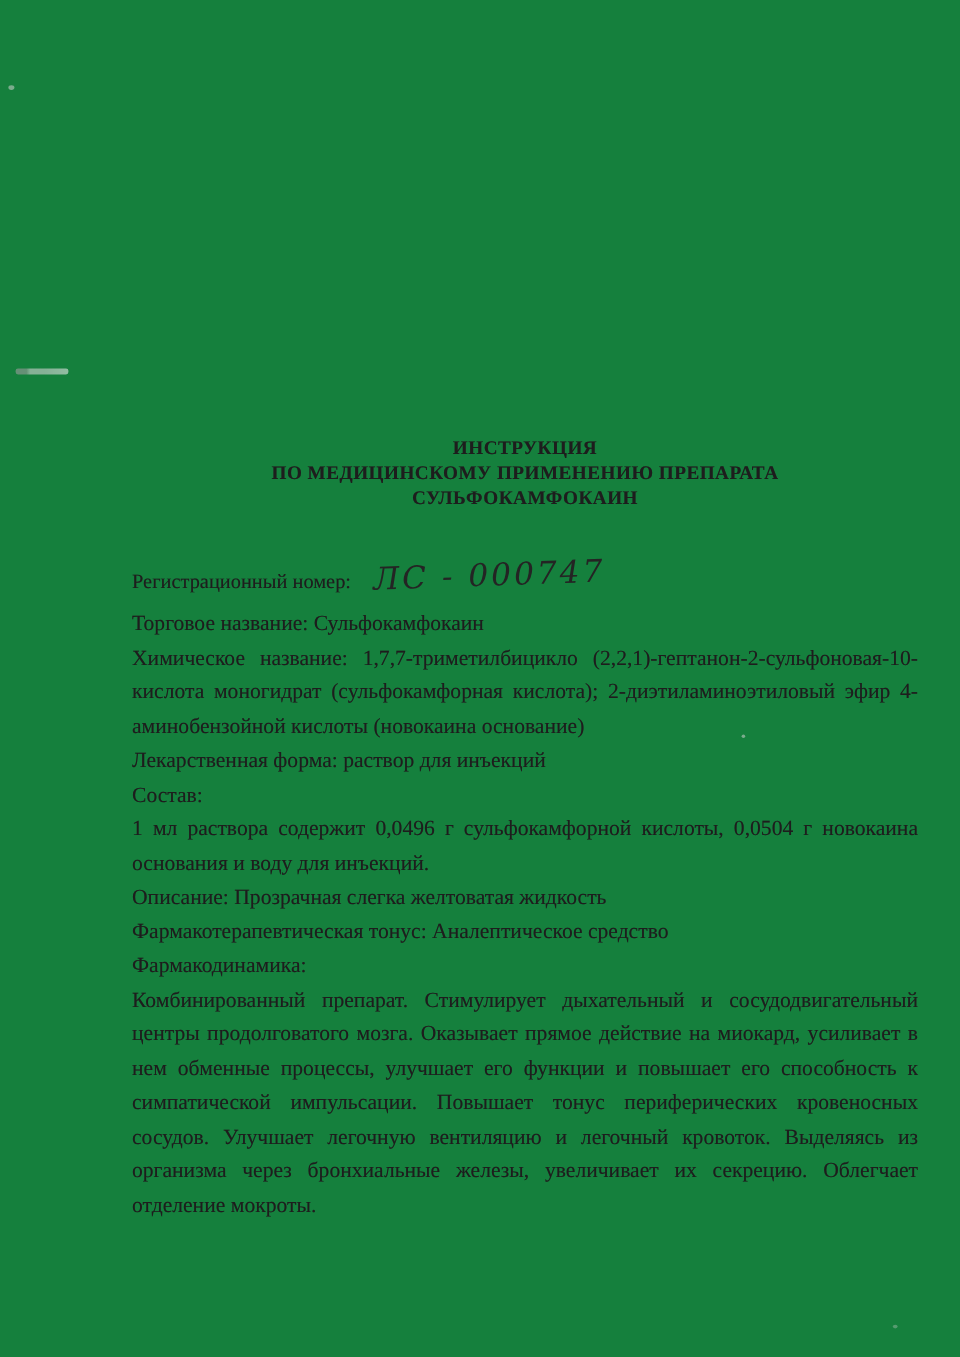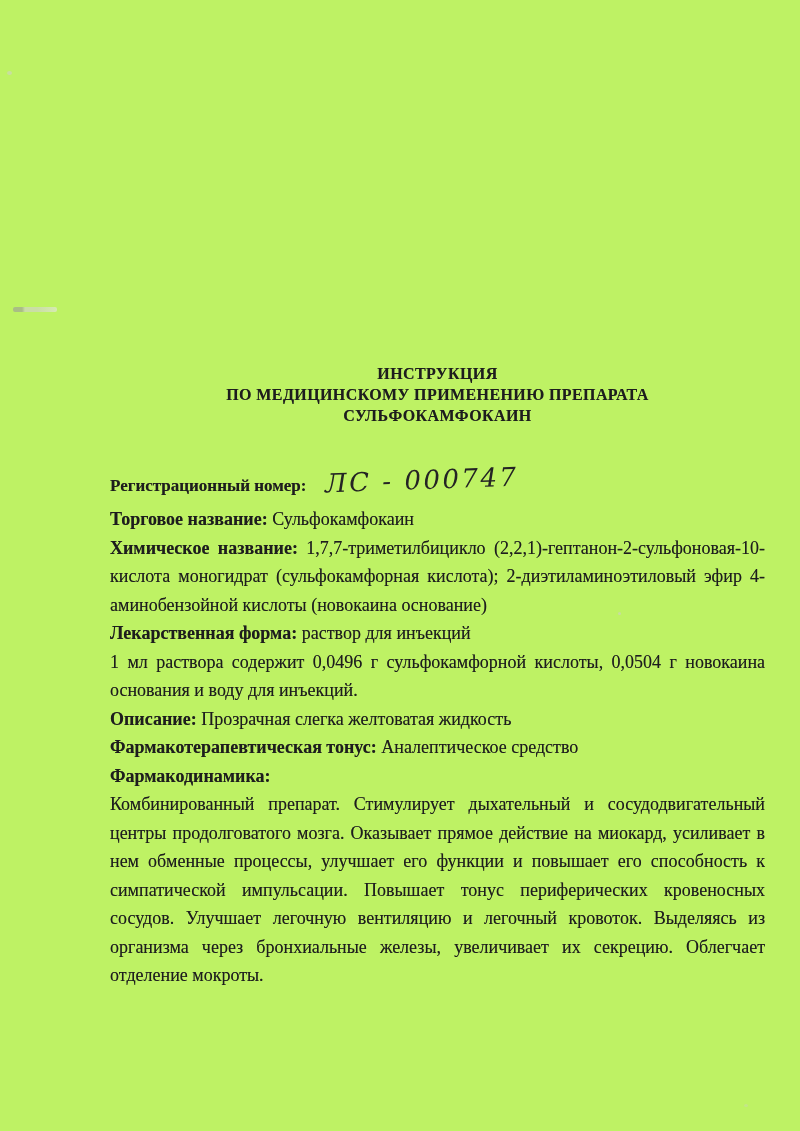--- a/index.html
+++ b/index.html
@@ -4,21 +4,21 @@
 <style>
   html, body {
     margin: 0;
     padding: 0;
     background: #ffffff;
   }
   .page {
     position: relative;
     width: 800px;
     height: 1131px;
-    background: #bef264;
+    background: #15803d;
     font-family: "Liberation Serif", serif;
     color: #1d1d1d;
     overflow: hidden;
   }
   .content {
     position: absolute;
     left: 110px;
     top: 363px;
     width: 655px;
     text-shadow: 0 0 0.5px rgba(40,40,40,0.55);
@@ -31,21 +31,21 @@
     letter-spacing: 0.4px;
   }
   .reg-row {
     margin-top: 42px;
     height: 37px;
     line-height: 28.5px;
     white-space: nowrap;
     font-size: 17px;
   }
   .lbl {
-    font-weight: bold;
+    font-weight: normal;
   }
   .field {
     margin: 0;
     font-size: 18px;
     line-height: 28.5px;
     text-align: justify;
   }
   .handwriting {
     display: inline-block;
     font-family: "DejaVu Serif", serif;
@@ -100,20 +100,23 @@
     <p class="field">
       <span class="lbl">Химическое название:</span>
       <span>1,7,7-триметилбицикло (2,2,1)-гептанон-2-сульфоновая-10-кислота моногидрат (сульфокамфорная кислота); 2-диэтиламиноэтиловый эфир 4-аминобензойной кислоты (новокаина основание)</span>
     </p>
 
     <p class="field">
       <span class="lbl">Лекарственная форма:</span>
       <span>раствор для инъекций</span>
     </p>
 
+    <p class="field">
+      <span class="lbl">Состав:</span>
+    </p>
 
     <p class="field">1 мл раствора содержит 0,0496 г сульфокамфорной кислоты, 0,0504 г новокаина основания и воду для инъекций.</p>
 
     <p class="field">
       <span class="lbl">Описание:</span>
       <span>Прозрачная слегка желтоватая жидкость</span>
     </p>
 
     <p class="field">
       <span class="lbl">Фармакотерапевтическая тонус:</span>

